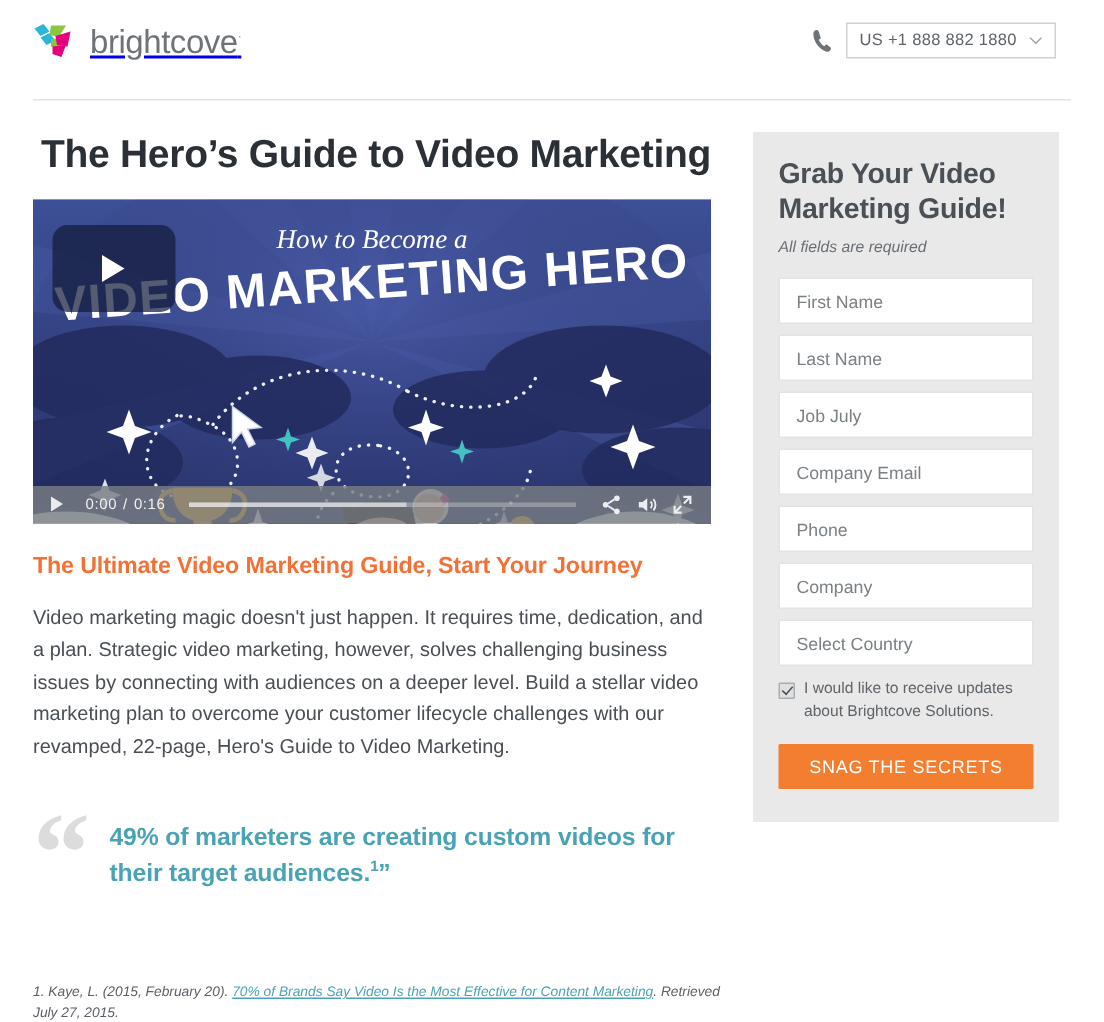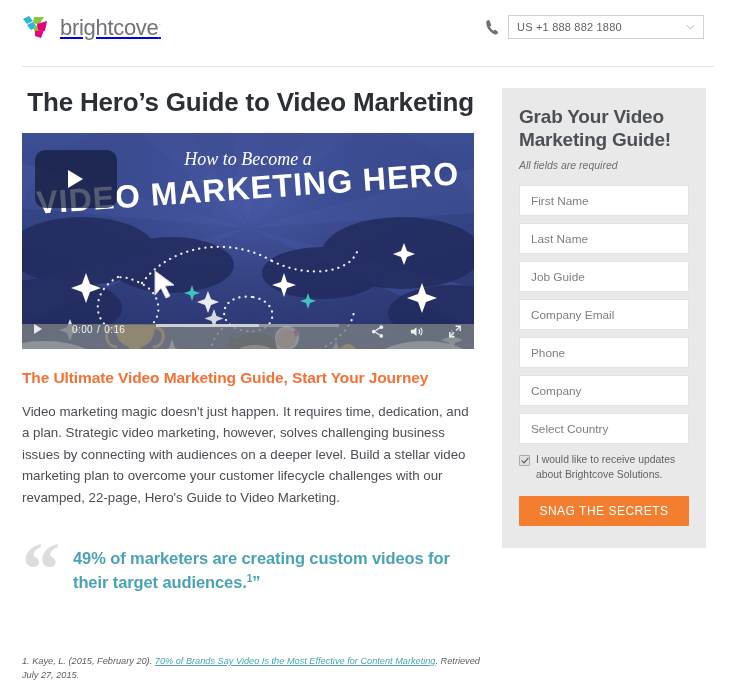--- a/index.html
+++ b/index.html
@@ -53,21 +53,21 @@
   }
   .phone-group {
     position: absolute;
     right: 32px; top: 15px;
     display: flex;
     align-items: center;
     gap: 9px;
   }
   .phone-icon { width: 14px; height: 18px; color:#6f7377; display:block; }
   .phone-select {
-    width: 196px;
+    width: 140px;
     height: 24px;
     border: 1px solid #cfd2d4;
     background: #ffffff;
     box-sizing: border-box;
     display: flex;
     align-items: center;
     padding: 0 8px;
     position: relative;
   }
   .phone-select-label {
@@ -130,23 +130,24 @@
     border-width: 9px 0 9px 15px;
     border-color: transparent transparent transparent #ffffff;
   }
   .vcontrols {
     position: absolute;
     left: 0; bottom: 0;
     width: 452px;
     height: 25px;
     background: rgba(120,124,130,0.82);
     display: flex;
+    align-items: center;
     padding: 0 9px;
     box-sizing: border-box;
-    gap: 23px;
+    gap: 8px;
   }
   .vc-play {
     width: 0; height: 0;
     border-style: solid;
     border-width: 5px 0 5px 8px;
     border-color: transparent transparent transparent #e9eaec;
     flex: none;
     margin-left: 3px;
   }
   .vc-time {
@@ -567,21 +568,21 @@
     <h2 class="form-title">Grab Your Video Marketing Guide!</h2>
     <p class="form-note">All fields are required</p>
 
     <div class="field">
         <span>First Name</span>
       </div>
     <div class="field">
         <span>Last Name</span>
       </div>
     <div class="field">
-        <span>Job Guide</span>
+        <span>Job July</span>
       </div>
     <div class="field">
         <span>Company Email</span>
       </div>
     <div class="field">
         <span>Phone</span>
       </div>
     <div class="field">
         <span>Company</span>
       </div>

